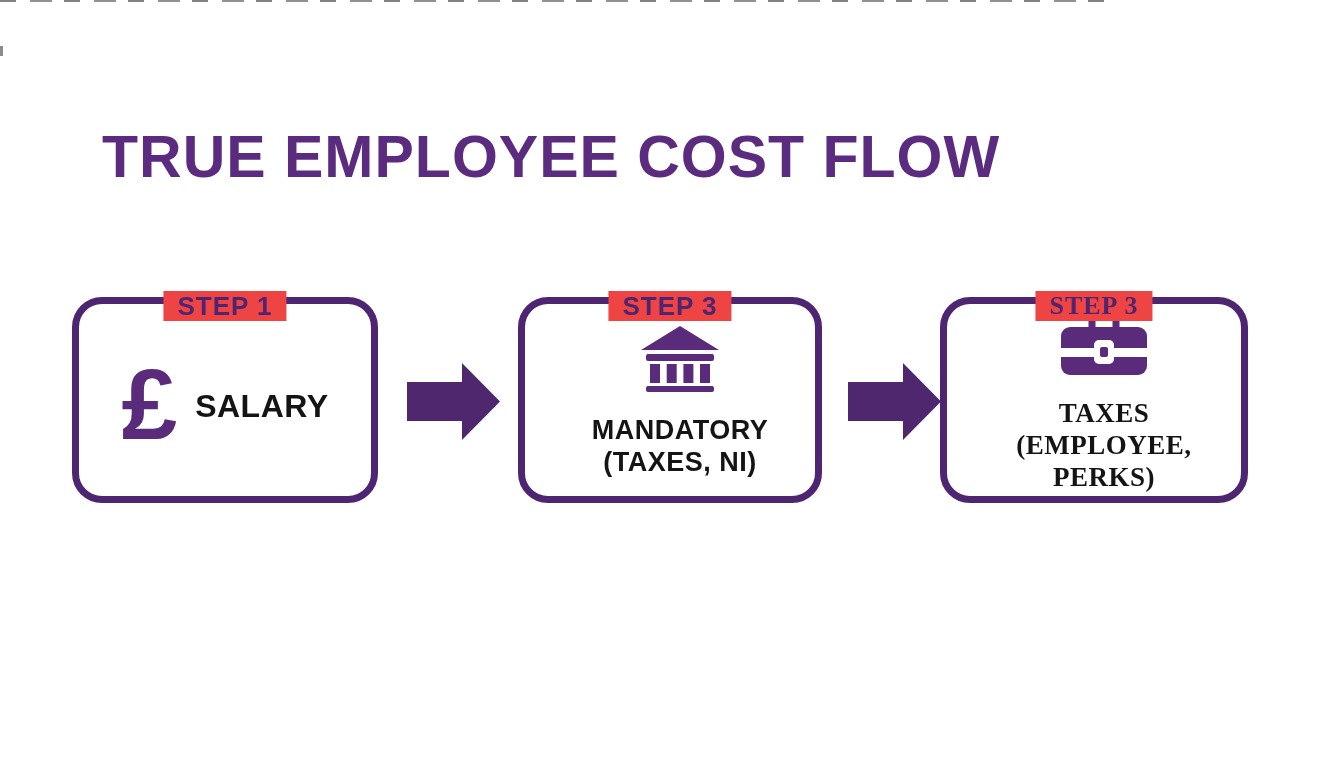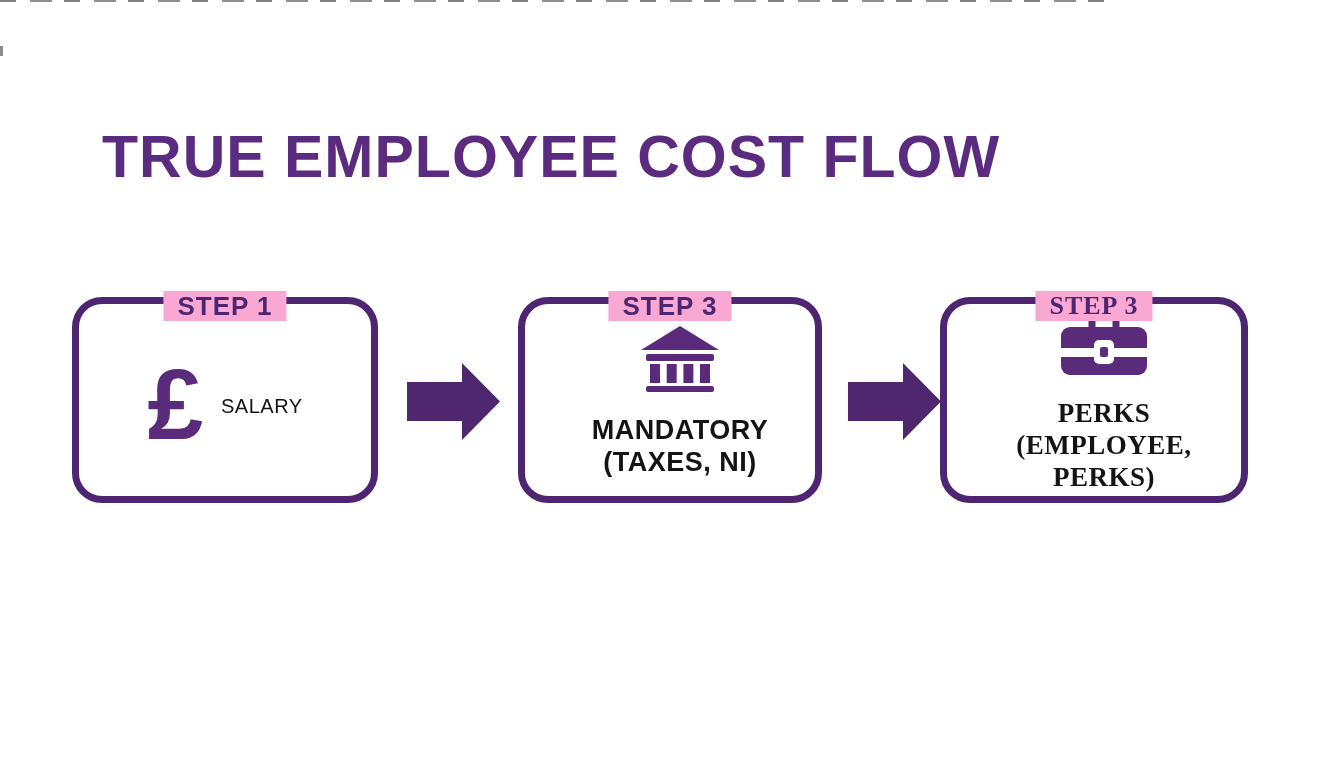--- a/index.html
+++ b/index.html
@@ -31,34 +31,34 @@
   .step-box {
     position:absolute; top:297px; height:206px;
     border:7px solid #4e2570; border-radius:30px;
     background:transparent;
   }
   .box-1 { left:72px;  width:306px; }
   .box-2 { left:518px; width:304px; }
   .box-3 { left:940px; width:308px;font-family:Liberation Serif, serif; }
   .step-label {
     position:absolute; top:-13px; left:50%; transform:translateX(-50%);
-    background:#f9a8d4; padding:0 14px;
+    background:#ef4444; padding:0 14px;
     font-size:26px; font-weight:bold; letter-spacing:1px;
     line-height:30px; color:#4e2570; white-space:nowrap;
   }
   .hbox-content {
     display:flex; height:100%; align-items:center; justify-content:center;
     gap:18px; padding-top:12px;
   }
   .pound {
     font-size:100px; font-weight:bold; color:#5b2b7b;
     line-height:.9; margin-top:-4px;
   }
   .box-text {
-    font-size:20px; font-weight:normal; letter-spacing:.5px;
+    font-size:32px; font-weight:bold; letter-spacing:.5px;
     color:#141414; white-space:nowrap;
   }
   .vbox-content {
     display:flex; flex-direction:column; height:100%;
     align-items:center; justify-content:center; gap:22px; padding-top:4px;margin-left:20px;
   }
   .box-lines { text-align:center; font-size:27px; font-weight:bold;
     letter-spacing:.5px; line-height:32px; color:#141414; }
   .arrow {
     position:absolute; top:363px; width:93px; height:77px;
@@ -115,19 +115,19 @@
     <div class="step-label">STEP 3</div>
     <div class="vbox-content">
       <svg width="86" height="64" viewBox="0 0 86 64">
         <rect x="31" y="4" width="24" height="22" rx="6" fill="none" stroke="#5b2b7b" stroke-width="7"></rect>
         <rect x="0" y="16" width="86" height="48" rx="9" fill="#5b2b7b"></rect>
         <rect x="0" y="37" width="86" height="9" fill="#ffffff"></rect>
         <rect x="33" y="29" width="20" height="24" rx="5" fill="#ffffff"></rect>
         <rect x="39" y="36" width="8" height="10" rx="2" fill="#5b2b7b"></rect>
       </svg>
       <div class="box-lines">
-        <div>PERKS</div>
+        <div>TAXES</div>
         <div>(EMPLOYEE, PERKS)</div>
       </div>
     </div>
   </div>
 
 </div>
 
 </body></html>

